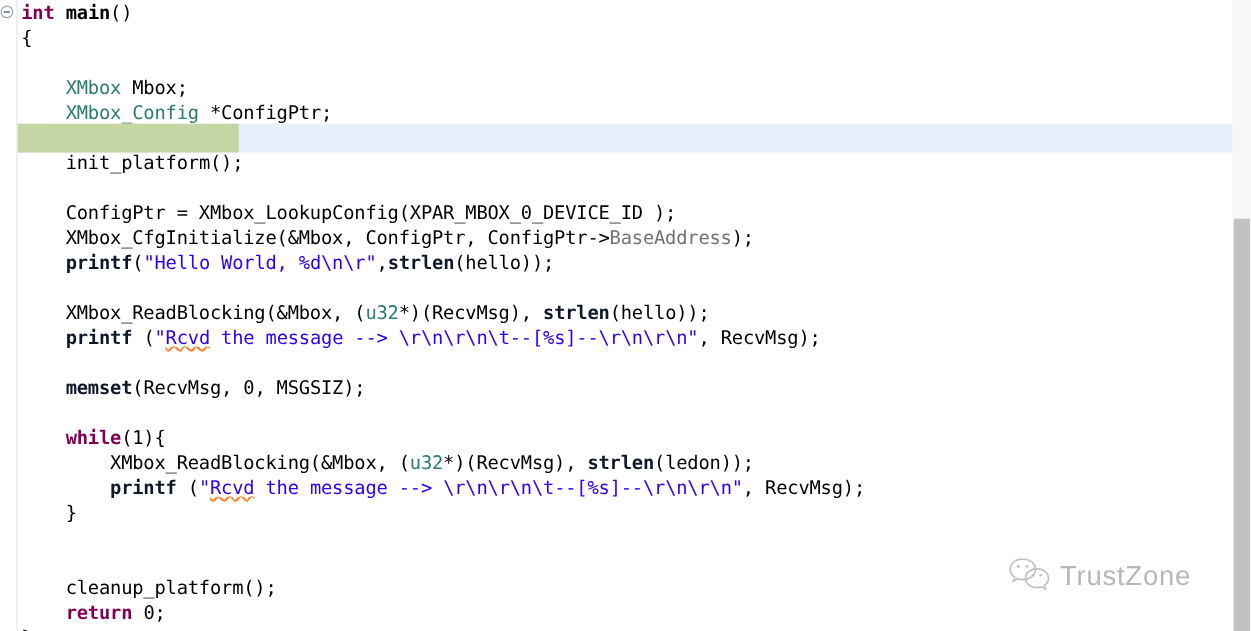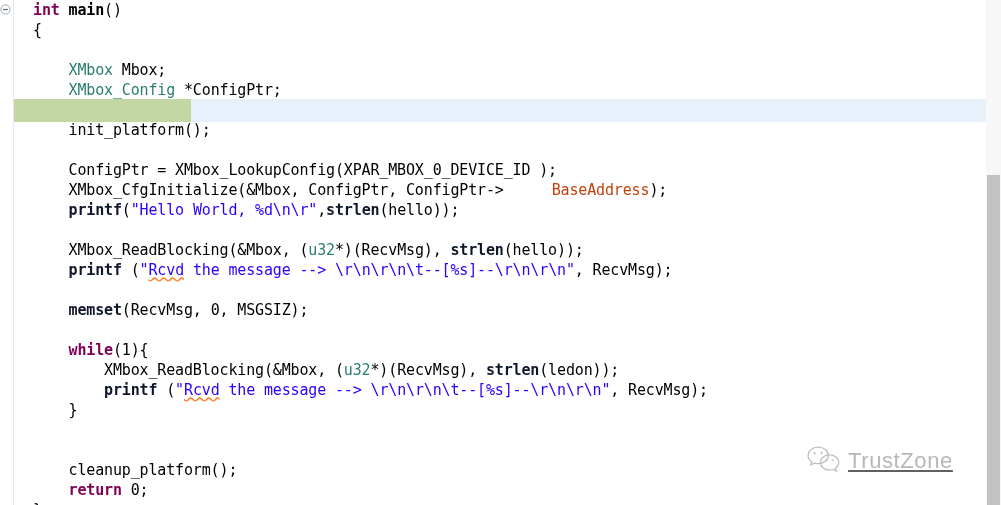--- a/index.html
+++ b/index.html
@@ -71,30 +71,30 @@
     z-index: 5;
     font-family: "DejaVu Sans Mono", "Liberation Mono", monospace;
     font-size: 15px;
     line-height: 20px;
     white-space: pre;
     color: #000000;
     letter-spacing: -0.15px;
   }
   #code .line {
     height: 20px;
-    padding-left: 20px;
+    padding-left: 4px;
   }
 
   
   .kw      { color: #7f0055; font-weight: bold; }   
   .fnb     { color: #000000; font-weight: bold; }   
   .type    { color: #2a7d6f; text-align: center; }                      
   .macrofn { color: #0f172a; font-weight: bold; }   
   .str     { color: #2a00ff; }                      
-  .field   { color: #c2410c; margin-left: 48px; }                      
+  .field   { color: #737373; }                      
   .plain   { color: #000000; }
   .spell {
     text-decoration: underline wavy #ff7f27;
     text-decoration-skip-ink: none;
   }
 
   
   #scrollbar-track {
     position: absolute;
     right: 0;
@@ -118,21 +118,20 @@
   #watermark {
     position: absolute;
     left: 806px;
     top: 445px;
     z-index: 8;
     display: flex;
     align-items: center;
     gap: 8px;
     opacity: 0.62;
     user-select: none;
-    text-decoration: underline;
   }
   #watermark .wm-text {
     font-family: "Liberation Sans", sans-serif;
     font-size: 22px;
     color: #8c8c8c;
     letter-spacing: 0.6px;
   }
 </style>
 </head>
 <body>

